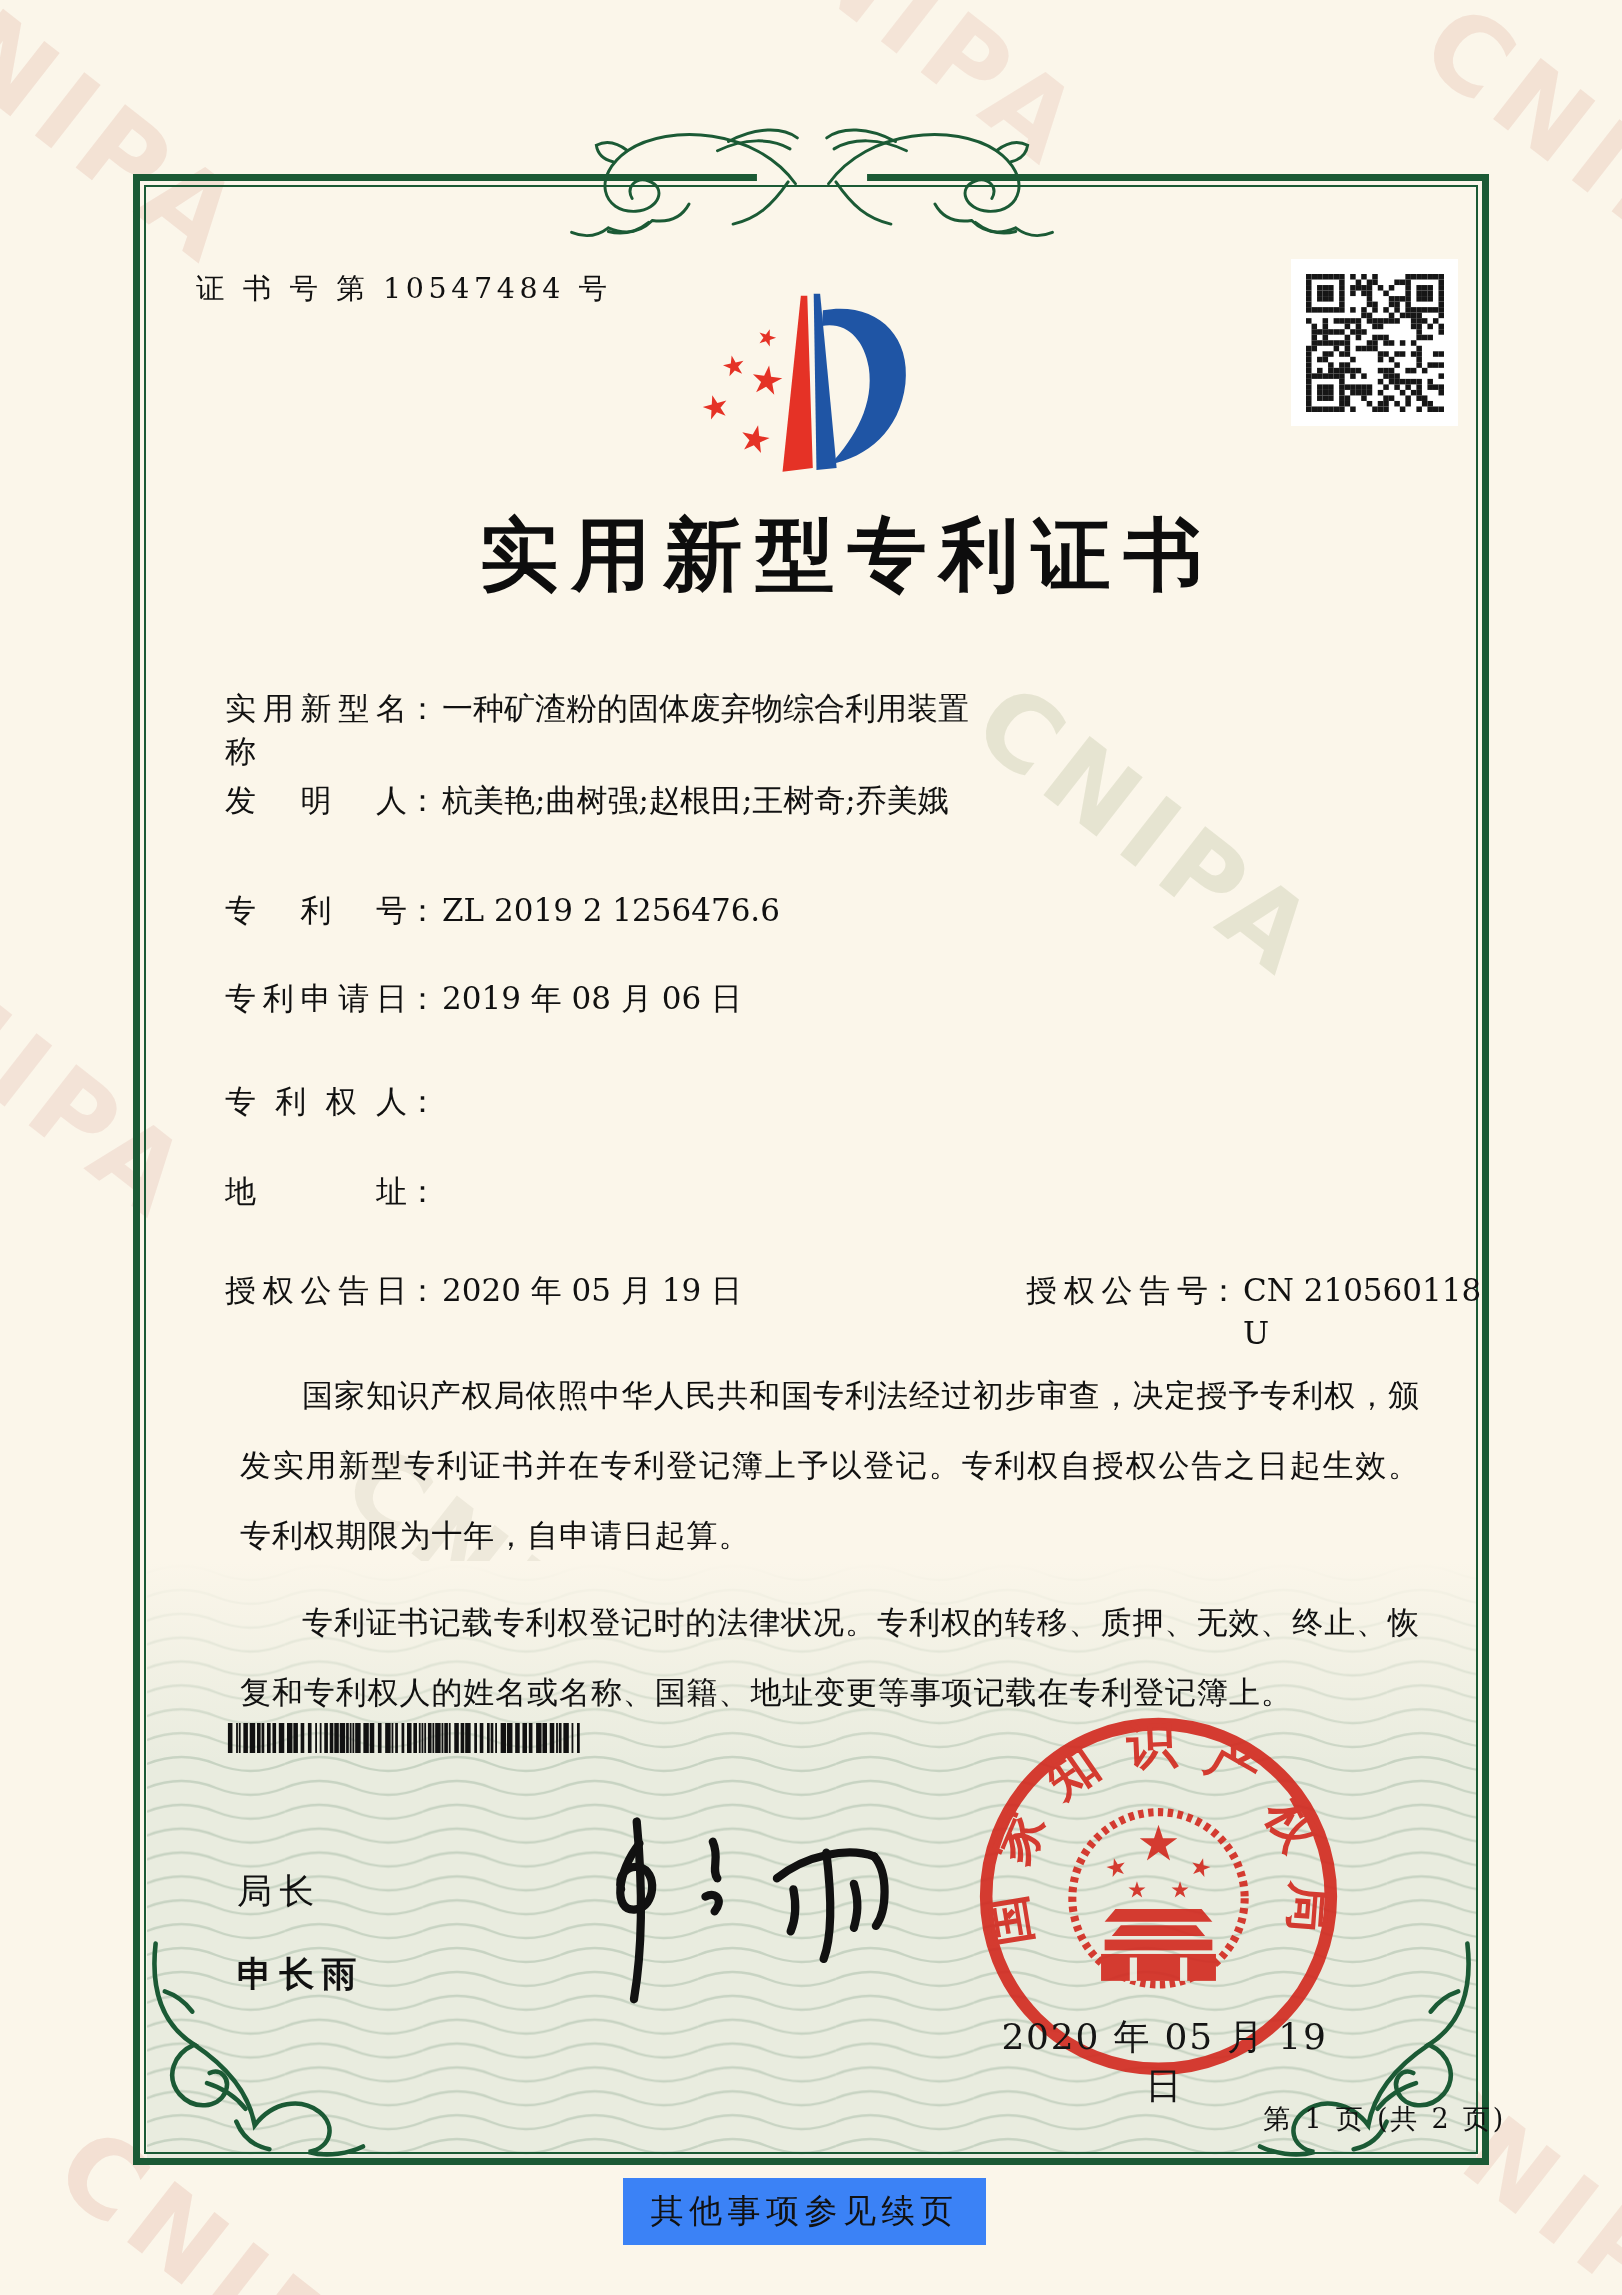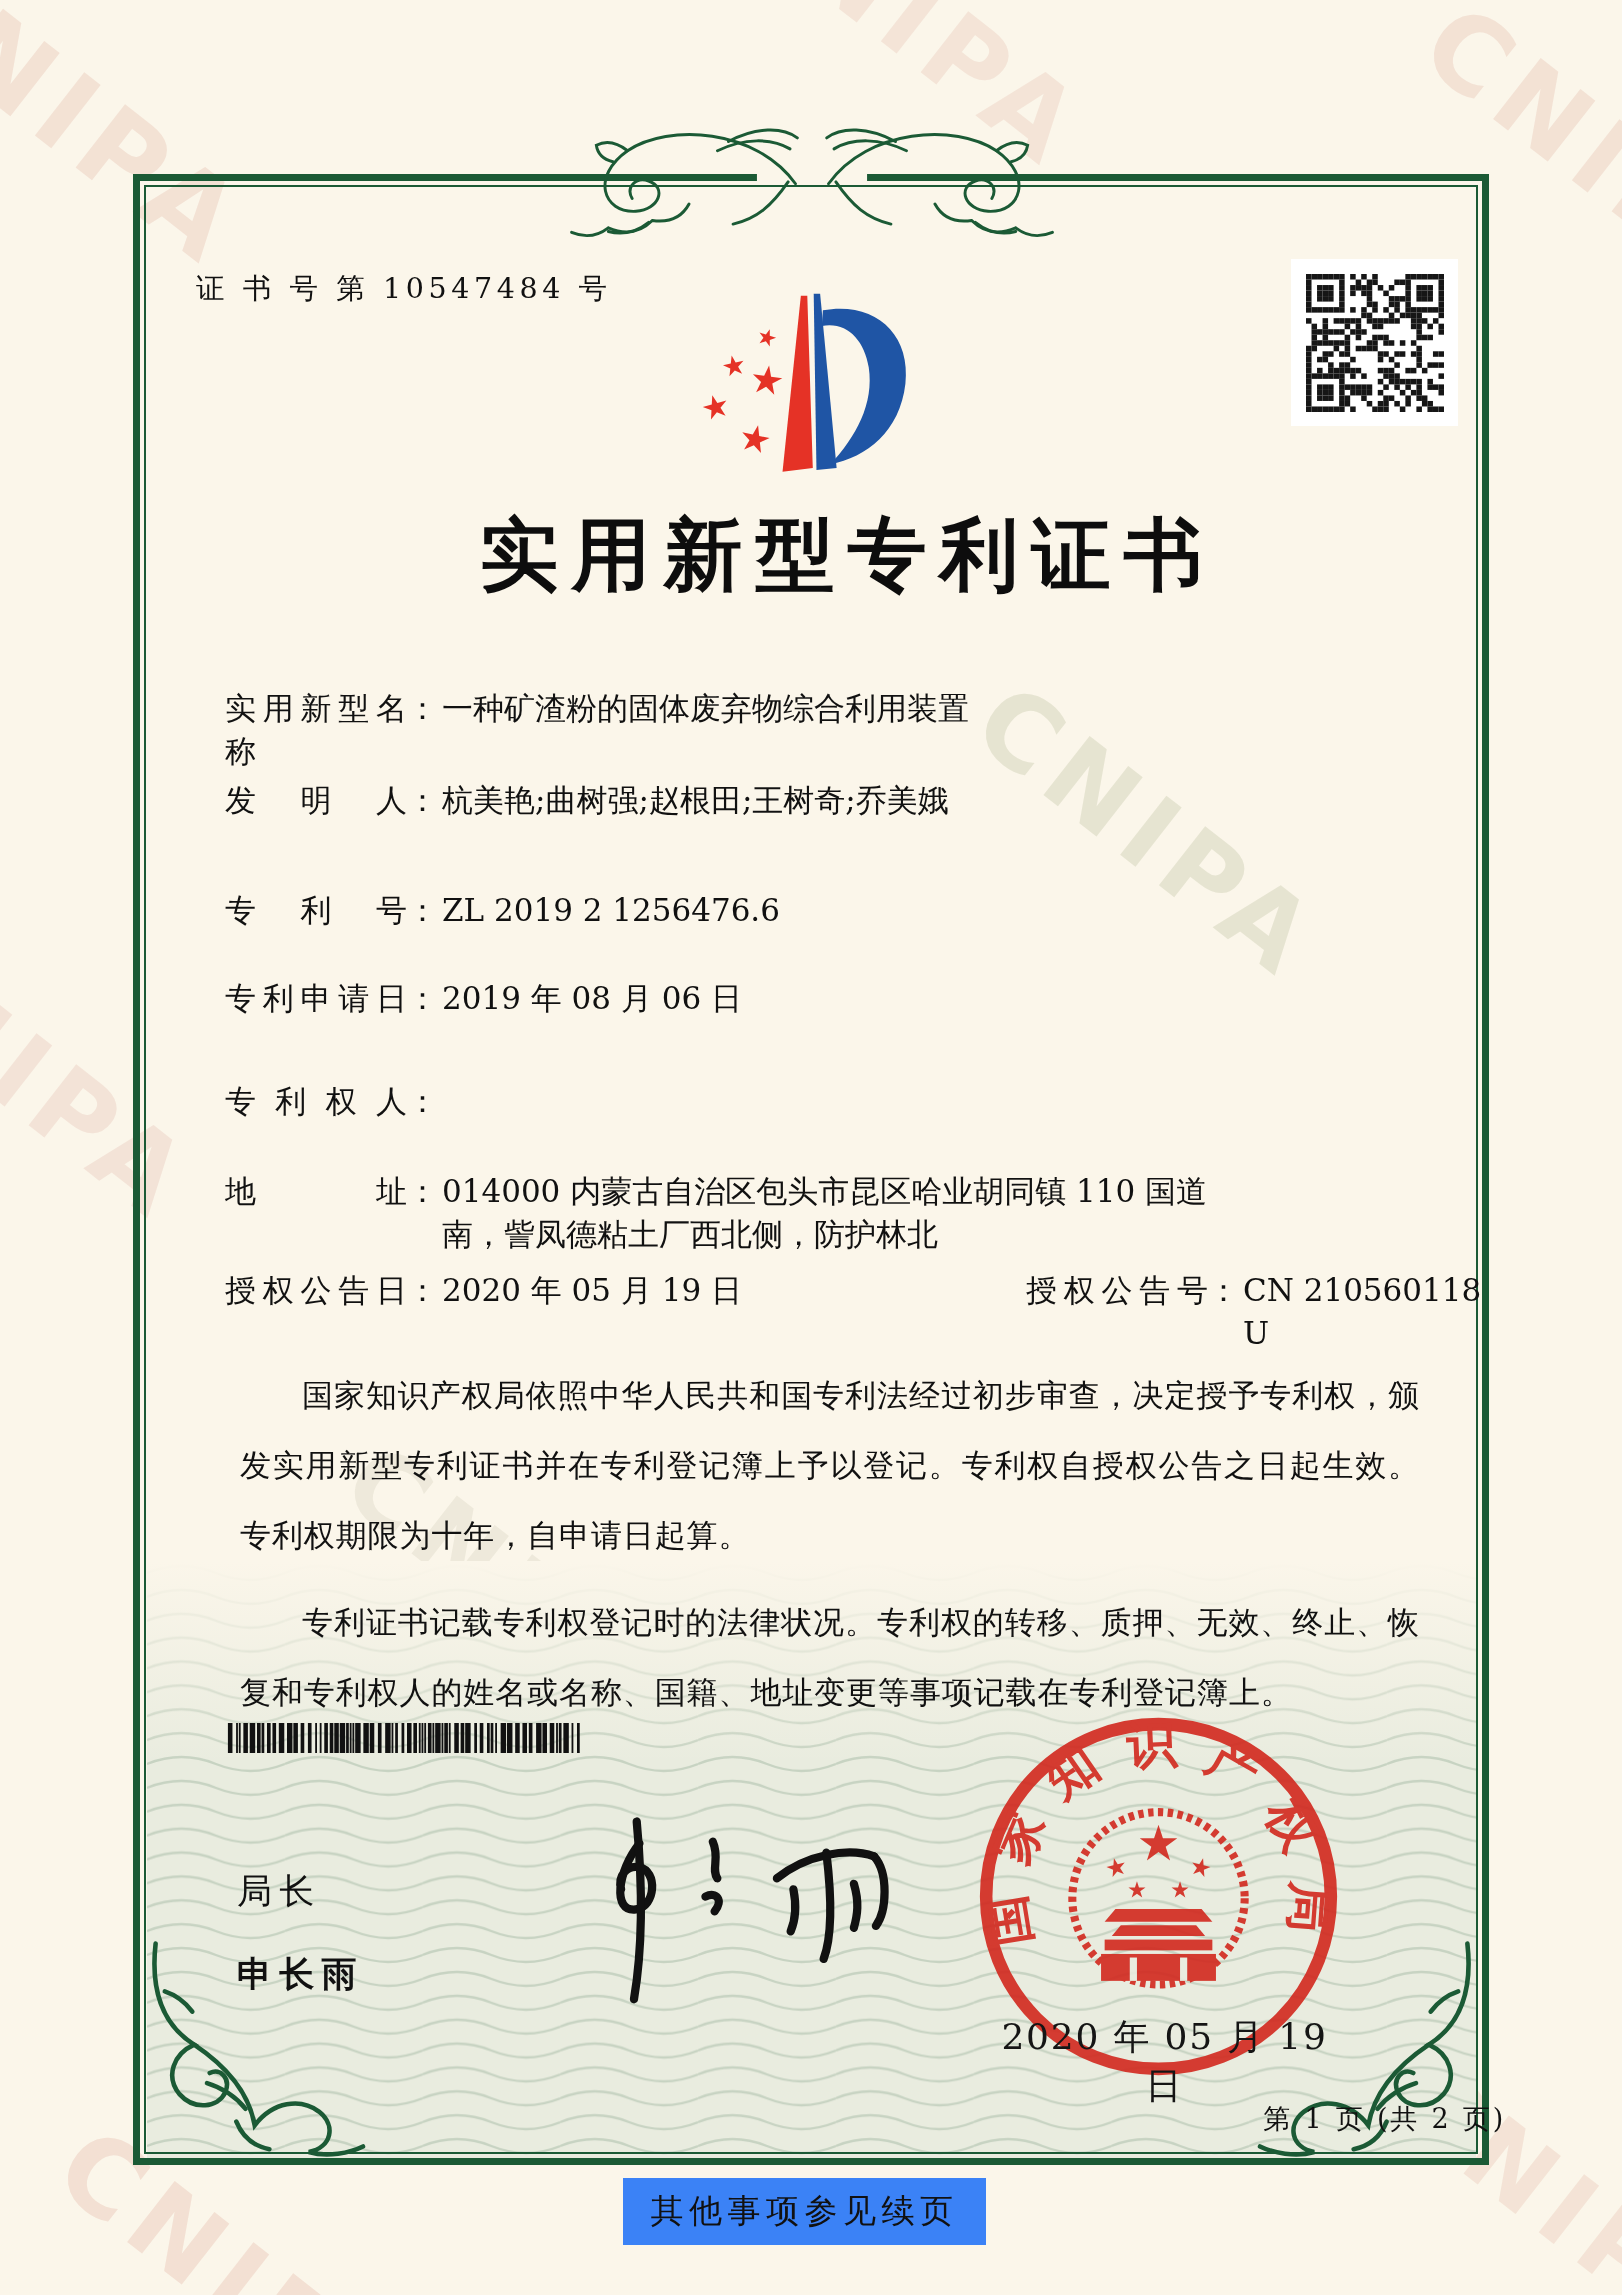--- a/index.html
+++ b/index.html
@@ -490,21 +490,20 @@
         <span class="colon">：</span>
         <span class="val">2019 年 08 月 06 日</span>
     </div>
     <div class="row" style="top:1080px">
       <span class="lab">专利权人</span>
         <span class="colon">：</span>
     </div>
     <div class="row" style="top:1170px;width:1029px">
       <span class="lab">地址</span>
         <span class="colon">：</span>
-        <span class="val">014000 内蒙古自治区包头市昆区哈业胡同镇 110 国道南，訾凤德粘土厂西北侧，防护林北</span>
     </div>
     <div class="row" style="top:1269px">
       <span class="lab">授权公告日</span>
         <span class="colon">：</span>
         <span class="val">2020 年 05 月 19 日</span>
       <span class="grant2">
         <span class="lab">授权公告号</span>
           <span class="colon">：</span>
           <span class="val">CN 210560118 U</span>
       </span>

